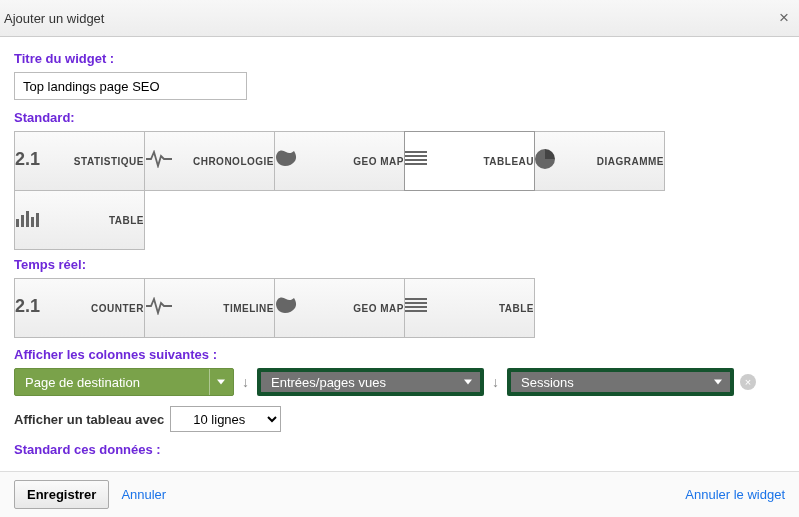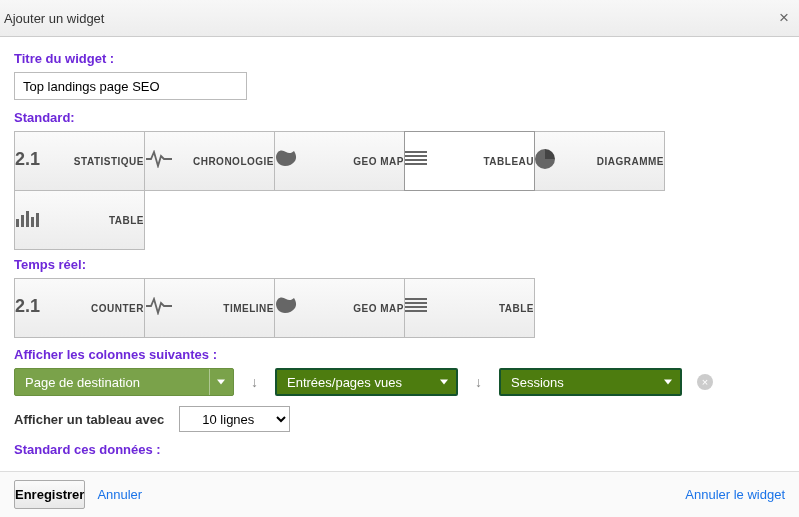--- a/index.html
+++ b/index.html
@@ -9,32 +9,32 @@
 .content{padding:10px 14px 0 14px;height:420px;overflow:hidden}
 .label{font-weight:bold;font-size:13px;color:#6d28d9;margin:4px 0 6px 0;display:block}
 .title-input{width:233px;height:28px;border:1px solid #bbb;padding:4px 8px;font-size:13px}
 .type-grid{display:flex;flex-wrap:wrap;gap:0;margin-bottom:8px}
 .type-btn{width:131px;height:60px;background:linear-gradient(#fafafa,#ececec);border:1px solid #bbb;display:flex;flex-direction:row;align-items:center;justify-content:space-between;cursor:pointer;margin-right:-1px;margin-bottom:-1px}
 .type-btn.selected{background:#fff;border:1px solid #999;position:relative;z-index:1}
 .type-btn .icon{height:22px;display:flex;align-items:center;justify-content:center;color:#666;margin-bottom:4px}
 .type-btn .icon svg{fill:#666}
 .type-btn .txt{font-size:10px;font-weight:bold;letter-spacing:.5px;color:#444}
 .type-btn .num{font-size:18px;font-weight:bold;color:#555}
-.row{display:flex;align-items:center;gap:15px;margin:6px 0;flex-wrap:wrap}
+.row{display:flex;align-items:center;gap:6px;margin:6px 0;flex-wrap:wrap}
 .pill{height:28px;display:flex;align-items:center;padding:0 10px;border-radius:2px;color:#fff;font-size:13px;cursor:pointer;position:relative}
 .pill .caret{position:absolute;right:8px;top:50%;transform:translateY(-50%);width:0;height:0;border-left:4px solid transparent;border-right:4px solid transparent;border-top:5px solid currentColor}
 .pill.green{background:#7aa24a;width:220px;border:1px solid #6a9140}
 .pill.green .caret-box{position:absolute;right:0;top:0;bottom:0;width:24px;border-left:1px solid rgba(255,255,255,.4)}
-.pill.blue{background:#4d7c0f;width:183px;border:2px solid #14532d}
+.pill.blue{background:#737373;width:227px;border:4px solid #14532d}
 .arrow-down{color:#888;font-size:14px;padding:0 2px}
 .del-circle{width:16px;height:16px;border-radius:50%;background:#ccc;color:#fff;font-size:11px;display:flex;align-items:center;justify-content:center;cursor:pointer}
 .native-select{height:26px;border:1px solid #aaa;background:#fff;font-size:13px;padding:2px 18px}
 .link{color:#1a73e8;font-size:13px;cursor:pointer;text-decoration:none}
 .footer{position:absolute;bottom:0;left:0;right:0;border-top:1px solid #ddd;background:#fafafa;padding:8px 14px;display:flex;justify-content:space-between;align-items:center}
-.save-btn{background:linear-gradient(#fafafa,#e8e8e8);border:1px solid #aaa;padding:6px 0;font-size:13px;font-weight:bold;cursor:pointer;border-radius:2px}
+.save-btn{background:linear-gradient(#fafafa,#e8e8e8);border:1px solid #aaa;padding:6px 12px;font-size:13px;font-weight:bold;cursor:pointer;border-radius:2px}
 .section-gap{margin-top:10px}
 </style>
 </head>
 <body>
 
 <div class="header">
   <span>Ajouter un widget</span>
   <span class="close-x">×</span>
 </div>
 

